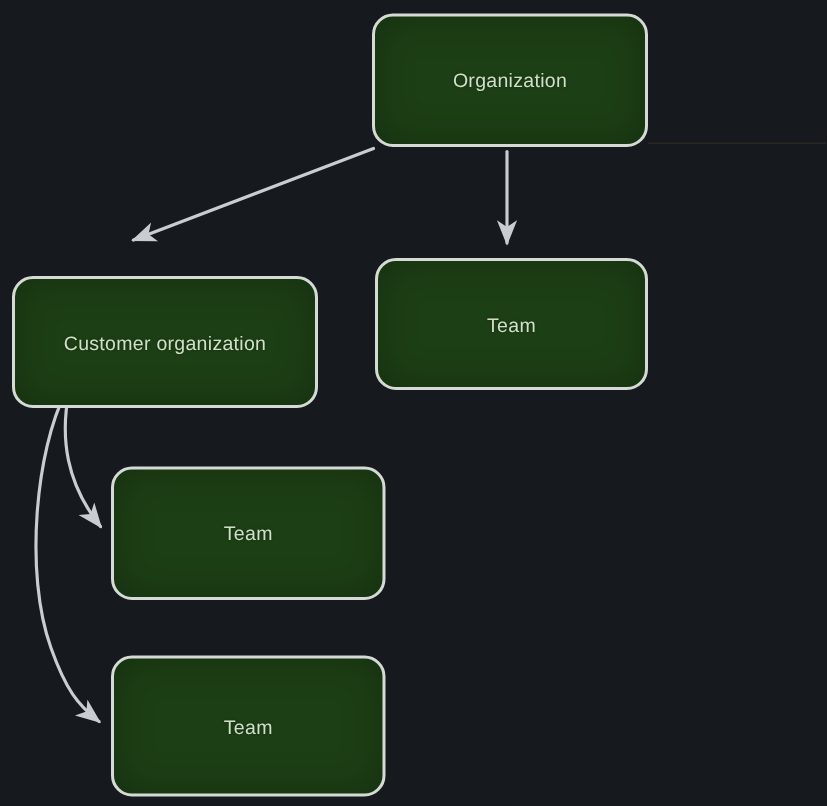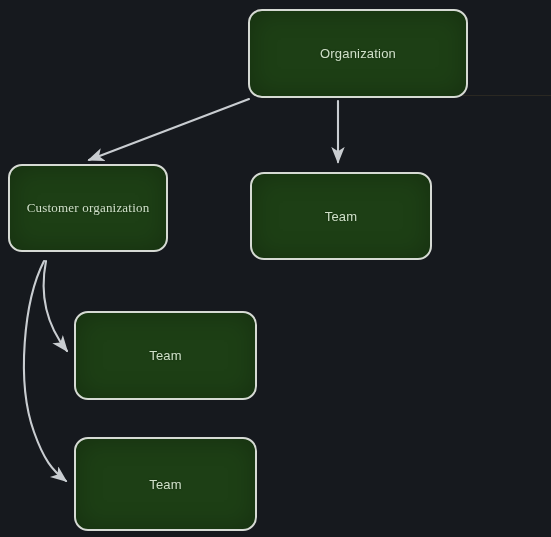--- a/index.html
+++ b/index.html
@@ -44,22 +44,22 @@
   }
   #edges {
     position: absolute;
     left: 0;
     top: 0;
     width: 551px;
     height: 537px;
     pointer-events: none;
   }
   
-  #node-organization        { left: 248px; top: 9px;   width: 220px; height: 89px; }
-  #node-customer-org        { left: 8px;   top: 164px; width: 160px; height: 88px; font-family: Liberation Serif, serif; }
+  #node-organization        { left: 248px; top: 9px;   width: 184px; height: 89px; }
+  #node-customer-org        { left: 8px;   top: 184px; width: 204px; height: 88px; }
   #node-team-top            { left: 250px; top: 172px; width: 182px; height: 88px; }
   #node-team-middle         { left: 74px;  top: 311px; width: 183px; height: 89px; }
   #node-team-bottom         { left: 74px;  top: 437px; width: 183px; height: 94px; }
 </style>
 </head>
 <body>
 
 <div id="canvas">
 
   <div class="seam"></div>

